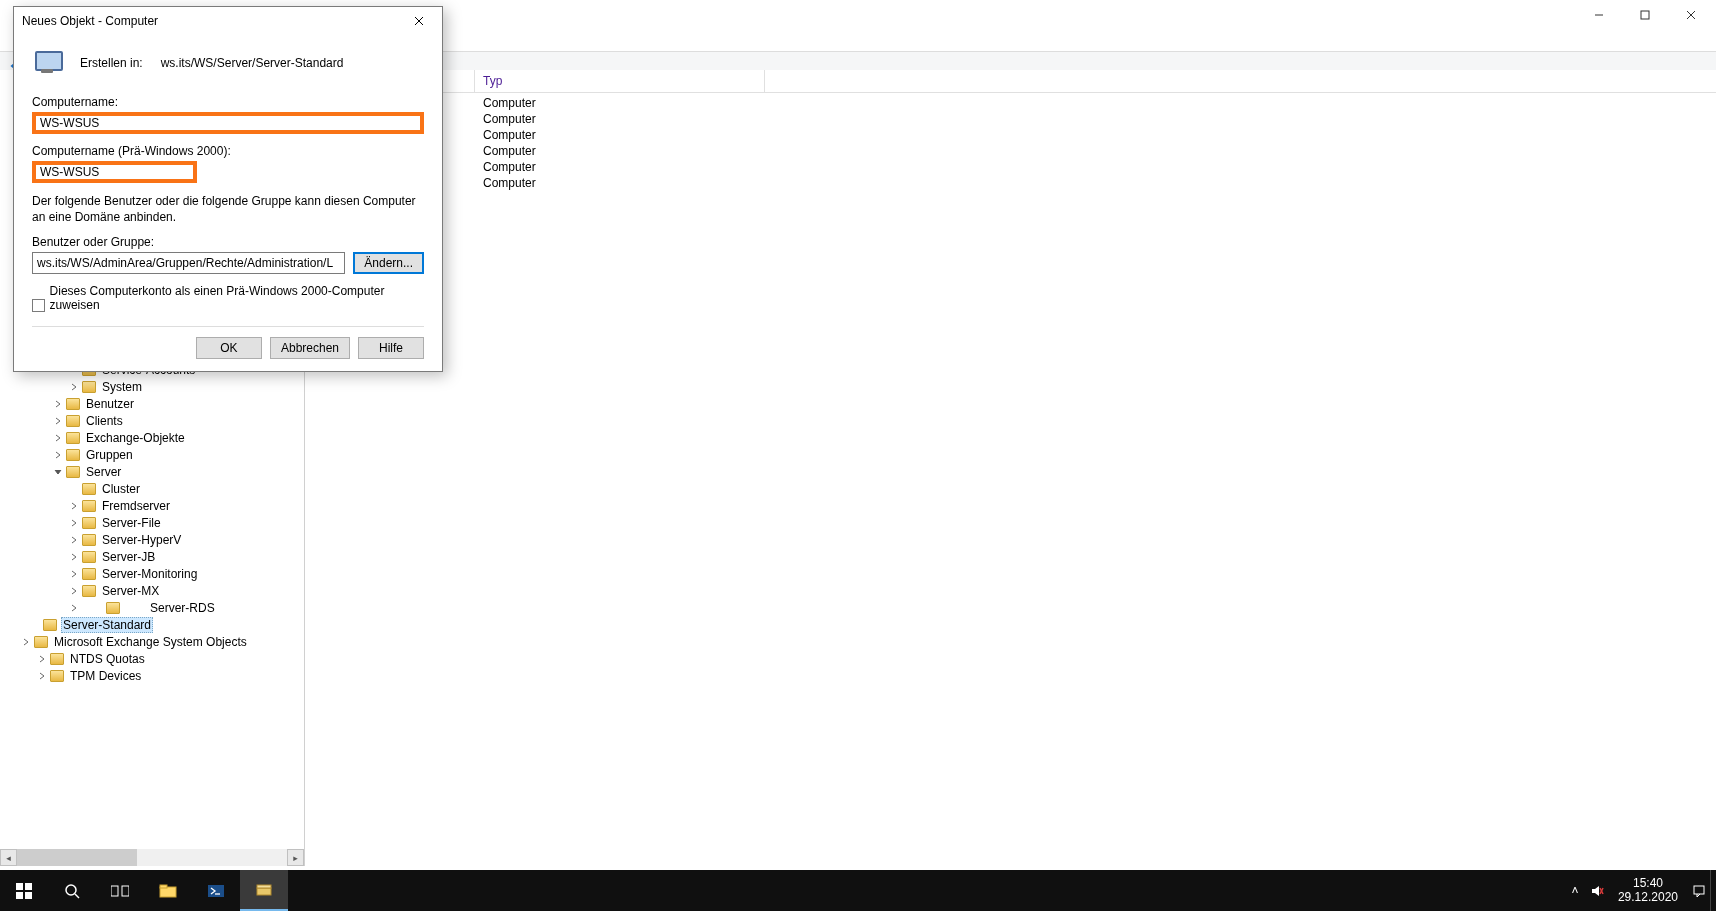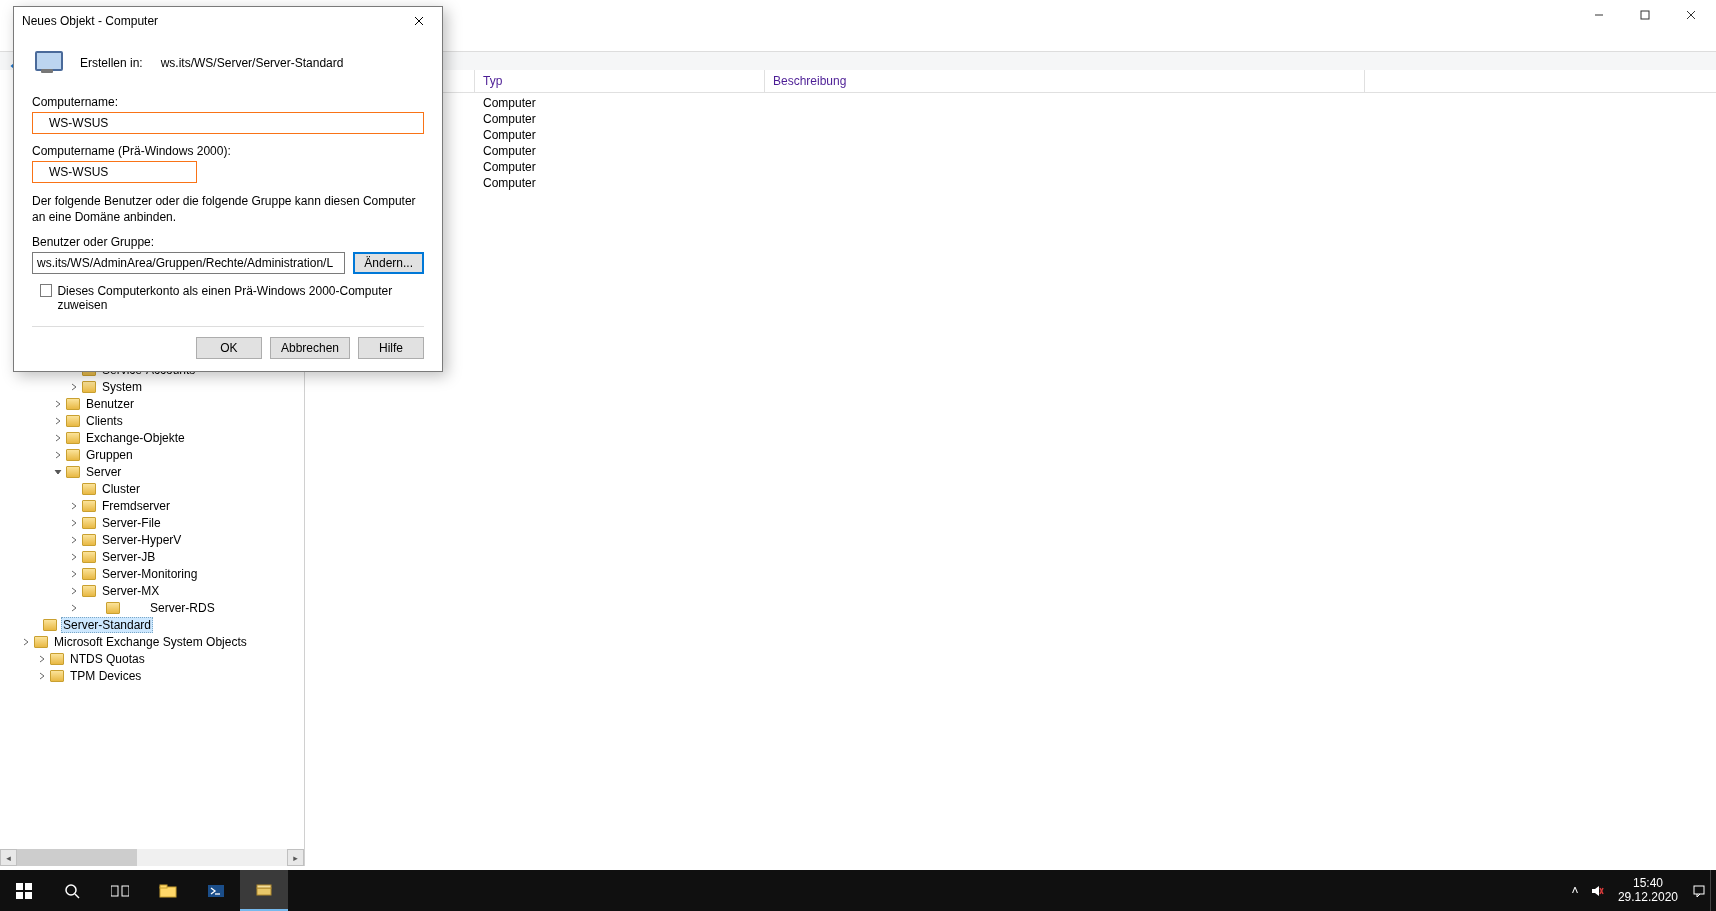--- a/index.html
+++ b/index.html
@@ -48,28 +48,28 @@
 .dialog-title .title-text { flex: 1; }
 .dialog-close { width: 30px; height: 22px; display: flex; align-items: center; justify-content: center; font-size: 12px; }
 .dialog-body { padding: 14px 18px 10px; }
 .create-row { display: flex; align-items: center; margin-bottom: 18px; }
 .comp-icon { width: 32px; height: 28px; margin-right: 16px; display: inline-block; position: relative; }
 .comp-icon::before { content:""; position:absolute; left:3px; top:2px; width:24px; height:16px; border:2px solid #4a6a9a; border-radius:2px; background:#bcd5f0; }
 .comp-icon::after { content:""; position:absolute; left:9px; top:20px; width:12px; height:4px; background:#777; border-radius:1px; }
 .create-label { margin-right: 18px; }
 .create-path { color: #000; }
 .form-label { display: block; margin-bottom: 3px; }
-.text-input { width: 100%; height: 22px; border: 1px solid #f97316; padding: 2px 16px; margin-bottom: 10px; font-size: 12px; }
+.text-input { width: 100%; height: 22px; border: 4px solid #f97316; padding: 2px 4px; margin-bottom: 10px; font-size: 12px; }
 .text-input.narrow { width: 165px; }
 .info-text { margin-bottom: 10px; line-height: 1.35; }
 .ug-row { display: flex; align-items: center; gap: 8px; margin-bottom: 10px; }
 .ug-input { flex: 1; height: 22px; border: 1px solid #7a7a7a; padding: 2px 4px; background: #fff; font-size: 12px; }
 .btn { height: 22px; min-width: 66px; background: #e1e1e1; border: 1px solid #adadad; padding: 0 10px; cursor: default; }
 .btn.focused { border: 2px solid #0078d7; padding: 0 9px; }
-.cb-row { display: flex; align-items: flex-start; margin-bottom: 14px; margin-left: 8px; }
+.cb-row { display: flex; align-items: flex-end; margin-bottom: 14px; }
 .cb { width: 13px; height: 13px; border: 1px solid #7a7a7a; margin-right: 5px; background: #fff; }
 .dialog-footer { border-top: 1px solid #ddd; padding: 10px 0 2px; display: flex; justify-content: flex-end; gap: 8px; }
 
 
 .taskbar { position: absolute; left: 0; right: 0; bottom: 0; height: 41px; background: #101010; display: flex; align-items: center; color: #fff; }
 .tb-item { width: 48px; height: 41px; display: flex; align-items: center; justify-content: center; }
 .tb-item.active { background: #3a3a3a; border-bottom: 2px solid #76b9ed; }
 .tb-right { margin-left: auto; display: flex; align-items: center; height: 100%; }
 .tb-time { text-align: center; font-size: 11px; line-height: 1.15; padding: 0 10px; }
 .tb-tray { width: 22px; height: 41px; display: flex; align-items: center; justify-content: center; font-size: 12px; }
@@ -293,21 +293,20 @@
           </div>
         <div class="scroll-btn">▸</div>
       </div>
     </div>
 
     <div class="list-panel">
       <div class="list-scroll-up">▴</div>
       <div class="list-header">
         <div class="list-col" id="col-name" style="width: 170px;"></div>
         <div class="list-col" id="col-type" style="width: 290px;">Typ</div>
-        <div class="list-col" id="col-desc" style="width: 600px;">Beschreibung</div>
       </div>
       <div class="list-body" id="list-body">
           <div class="list-row">
             <div class="list-cell" style="width: 170px;"></div>
             <div class="list-cell" style="width: 290px;">Computer</div>
             <div class="list-cell"></div>
           </div>
           <div class="list-row">
             <div class="list-cell" style="width: 170px;"></div>
             <div class="list-cell" style="width: 290px;">Computer</div>

